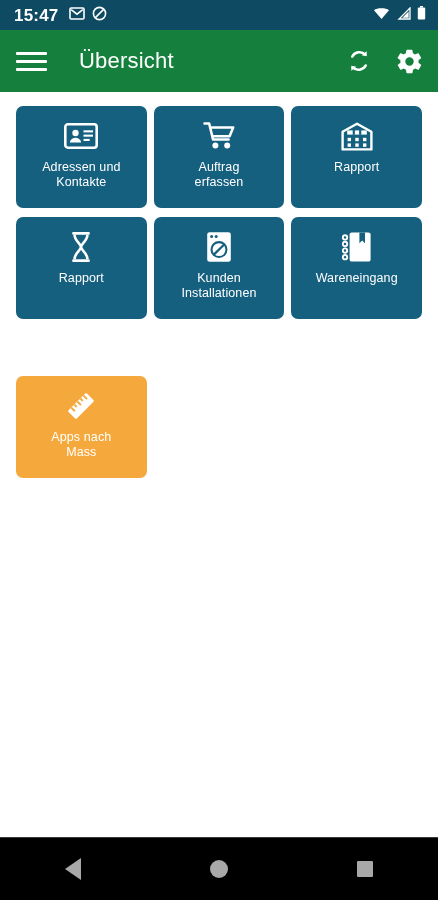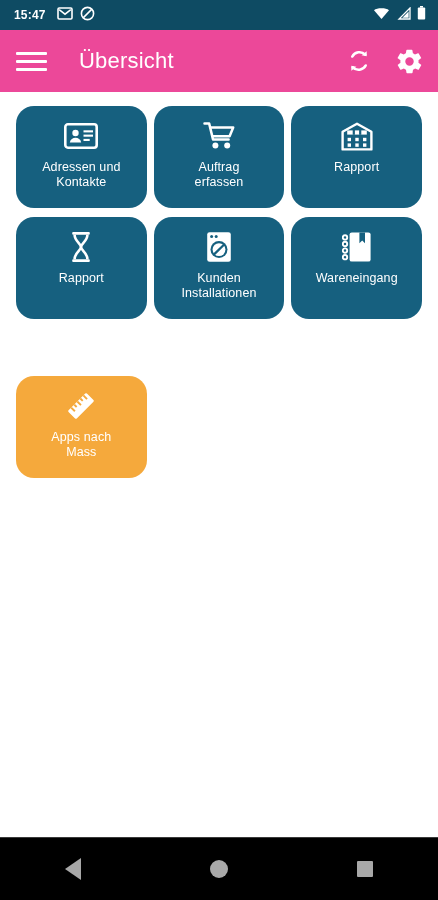--- a/index.html
+++ b/index.html
@@ -28,21 +28,21 @@
     height: 30px;
     background: #0e4b63;
     display: flex;
     align-items: center;
     padding: 0 12px 0 14px;
     box-sizing: border-box;
     color: #ffffff;
     flex: 0 0 auto;
   }
   .status-clock {
-    font-size: 12px;
+    font-size: 17px;
     font-weight: bold;
     letter-spacing: 0.2px;
     color: #ffffff;
     line-height: 1;
   }
   .status-left-icons {
     display: flex;
     align-items: center;
     gap: 7px;
     margin-left: 11px;
@@ -51,21 +51,21 @@
     margin-left: auto;
     display: flex;
     align-items: center;
     gap: 6px;
   }
   .sicon { display: block; }
 
   
   .app-bar {
     height: 62px;
-    background: #ec4899;
+    background: #15803d;
     display: flex;
     align-items: center;
     padding: 0 14px 0 16px;
     box-sizing: border-box;
     flex: 0 0 auto;
   }
   .menu-btn {
     width: 34px;
     height: 34px;
     display: flex;
@@ -113,21 +113,21 @@
     box-sizing: border-box;
     overflow: hidden;
   }
   .tile-grid {
     display: grid;
     grid-template-columns: repeat(3, 1fr);
     gap: 9px 7px;
   }
   .tile {
     height: 102px;
-    border-radius: 18px;
+    border-radius: 7px;
     display: flex;
     flex-direction: column;
     align-items: center;
     justify-content: flex-start;
     padding-top: 13px;
     box-sizing: border-box;
     cursor: pointer;
     position: relative;
   }
   .tile-blue  { background: #16607f; }

